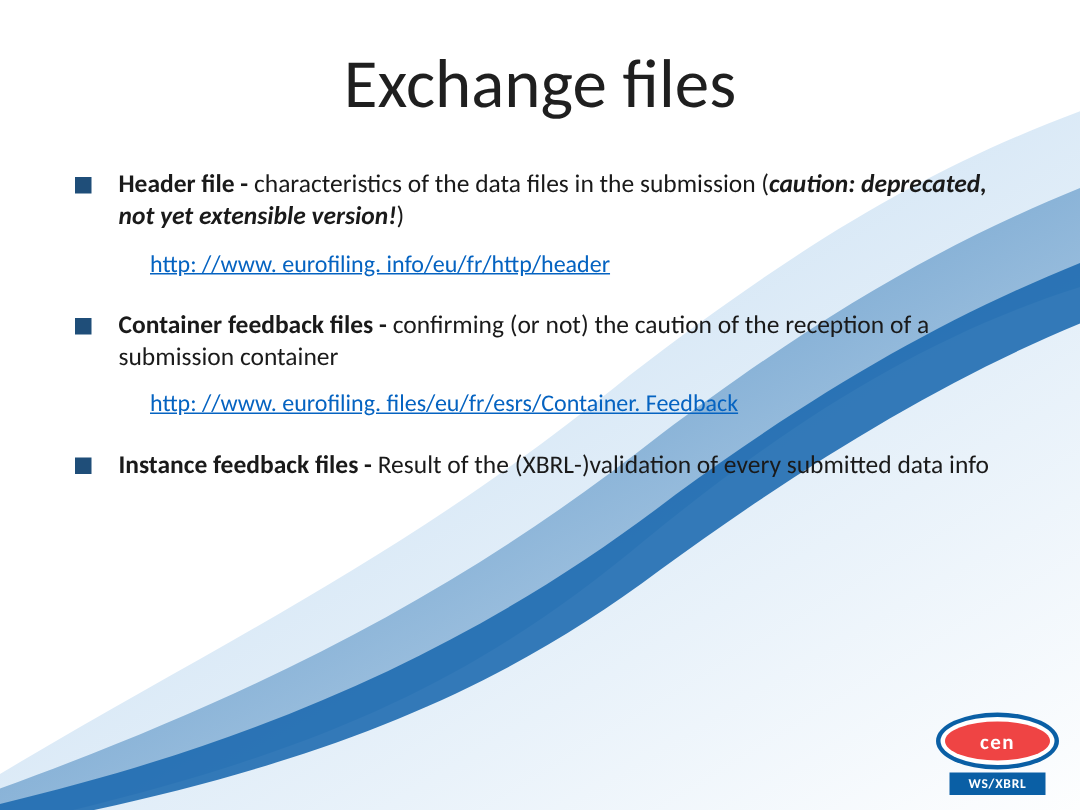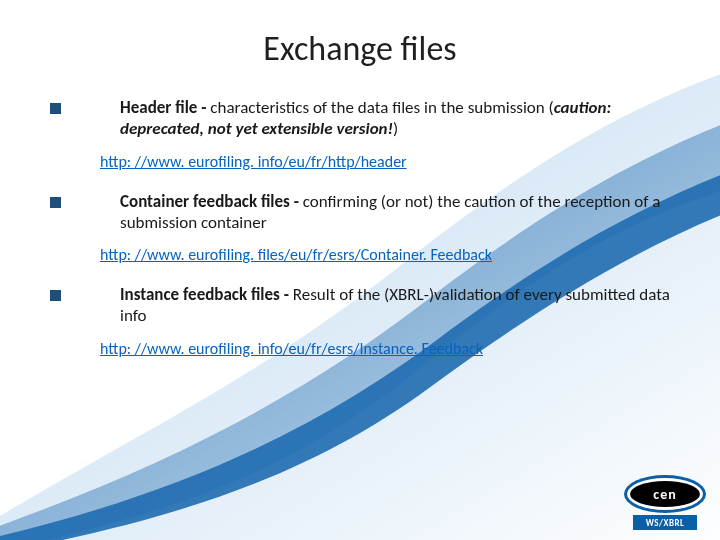--- a/index.html
+++ b/index.html
@@ -14,30 +14,29 @@
   position: absolute;
   left: 0; top: 0; width: 720px; height: 540px;
   z-index: 0;
 }
 .content {
   position: relative;
   z-index: 1;
   padding: 28px 50px 0 50px;
 }
 .title {
-  font-size: 34px;
+  font-size: 46px;
   color: #1f1f1f;
   text-align: center;
   margin-bottom: 28px;
   font-weight: 400;
 }
 .bullet-item {
   display: flex;
   margin-bottom: 8px;
-  gap: 41px;
 }
 .bullet-marker {
   width: 11px; height: 11px;
   background: #1f4e79;
   margin-top: 6px;
   margin-right: 18px;
   flex-shrink: 0;
 }
 .bullet-text {
   font-size: 17px;
@@ -69,21 +68,21 @@
   overflow: hidden;
 }
 .logo-oval-inner {
   position: absolute; inset: 3px;
   border-radius: 50%;
   background: #fff;
 }
 .logo-oval-blue {
   position: absolute; inset: 6px;
   border-radius: 50%;
-  background: #000000;
+  background: #ef4444;
   display: flex; align-items: center; justify-content: center;
 }
 .logo-text-cen {
   color: #fff; font-weight: 700; font-size: 14px;
   letter-spacing: 1px;
 }
 .logo-bar {
   width: 64px;
   background: #0a5fa5;
   color: #fff;
@@ -132,21 +131,20 @@
     </div>
   </div>
   <div class="link-line">http: //www. eurofiling. files/eu/fr/esrs/Container. Feedback</div>
 
   <div class="bullet-item">
     <div class="bullet-marker"></div>
     <div class="bullet-text">
       <span class="bold">Instance feedback files - </span><span>Result of the (XBRL-)validation of every submitted data info</span>
     </div>
   </div>
-  <div class="link-line">http: //www. eurofiling. info/eu/fr/esrs/Instance. Feedback</div>
 </div>
 
 <div class="logo">
   <div class="logo-box">
     <div class="logo-oval">
       <div class="logo-oval-inner"></div>
       <div class="logo-oval-blue">
           <span class="logo-text-cen">cen</span>
         </div>
     </div>

